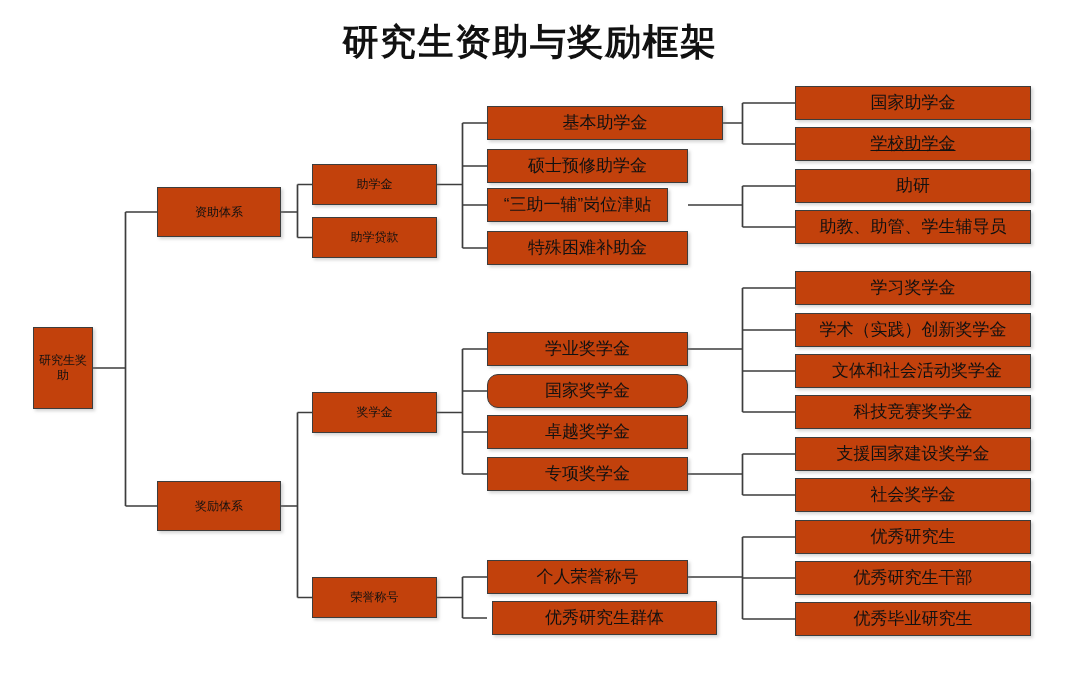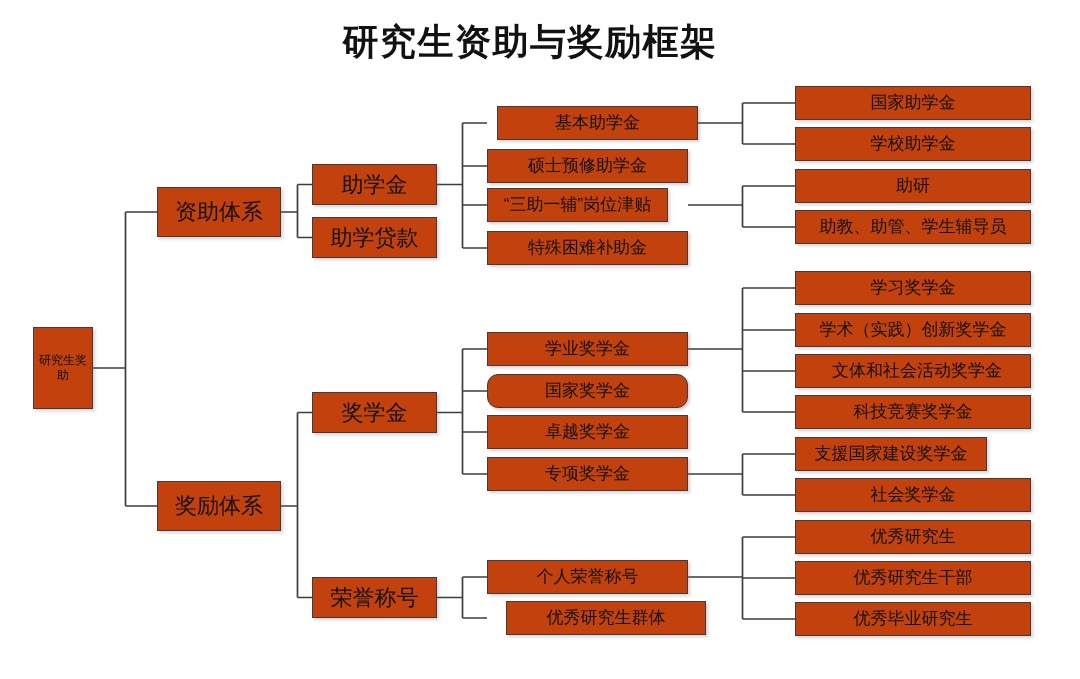--- a/index.html
+++ b/index.html
@@ -39,55 +39,55 @@
     align-items: center;
     justify-content: center;
     text-align: center;
     font-size: 17px;
     line-height: 1.25;
     color: #111111;
     box-shadow: 2px 2px 3px rgba(130,130,130,0.35);
     white-space: nowrap;
   }
   .node.lv0 { font-size: 12px; white-space: normal; padding: 2px 5px; }
-  .node.lv1, .node.lv2 { font-size: 22px; }
+  .node.lv1, .node.lv2 { font-size: 12px; }
 </style>
 </head>
 <body>
 
 <div id="canvas">
   <div id="chart-title">研究生资助与奖励框架</div>
   <svg id="edges" width="1080" height="679" viewBox="0 0 1080 679">
       <path d="M93 368 H125.5 M125.5 212 V506 M125.5 212 H157 M281 212 H297.5 M297.5 184.5 V237.5 M297.5 184.5 H312 M437 184.5 H462.5 M462.5 123 V248 M462.5 123 H487 M688 123 H742.5 M742.5 103 V144 M742.5 103 H795 M742.5 144 H795 M462.5 166 H487 M462.5 205 H487 M688 205 H742.5 M742.5 186 V227 M742.5 186 H795 M742.5 227 H795 M462.5 248 H487 M297.5 237.5 H312 M125.5 506 H157 M281 506 H297.5 M297.5 412.5 V597.5 M297.5 412.5 H312 M437 412.5 H462.5 M462.5 349 V474 M462.5 349 H487 M688 349 H742.5 M742.5 288 V412 M742.5 288 H795 M742.5 330 H795 M742.5 371 H795 M742.5 412 H795 M462.5 391 H487 M462.5 432 H487 M462.5 474 H487 M688 474 H742.5 M742.5 454 V495 M742.5 454 H795 M742.5 495 H795 M297.5 597.5 H312 M437 597.5 H462.5 M462.5 577 V618 M462.5 577 H487 M688 577 H742.5 M742.5 537 V619 M742.5 537 H795 M742.5 578 H795 M742.5 619 H795 M462.5 618 H487" fill="none" stroke="#3d3d3d" stroke-width="1.7"></path>
     </svg>
   <div id="nodes">
       <div class="node lv0" style="left: 33px; top: 327px; width: 60px; height: 82px;">研究生奖助</div>
       <div class="node lv1" style="left: 157px; top: 187px; width: 124px; height: 50px;">资助体系</div>
       <div class="node lv2" style="left: 312px; top: 164px; width: 125px; height: 41px;">助学金</div>
-      <div class="node lv3" style="left: 487px; top: 106px; width: 201px; height: 34px; margin-left: 10px;">基本助学金</div>
+      <div class="node lv3" style="left: 487px; top: 106px; width: 236px; height: 34px;">基本助学金</div>
       <div class="node lv4" style="left: 795px; top: 86px; width: 236px; height: 34px;">国家助学金</div>
-      <div class="node lv4" style="left: 795px; top: 127px; width: 236px; height: 34px;">学校助学金</div>
+      <div class="node lv4" style="left: 795px; top: 127px; width: 236px; height: 34px; text-decoration: underline;">学校助学金</div>
       <div class="node lv3" style="left: 487px; top: 149px; width: 201px; height: 34px;">硕士预修助学金</div>
       <div class="node lv3" style="left: 487px; top: 188px; width: 181px; height: 34px;">“三助一辅”岗位津贴</div>
       <div class="node lv4" style="left: 795px; top: 169px; width: 236px; height: 34px;">助研</div>
       <div class="node lv4" style="left: 795px; top: 210px; width: 236px; height: 34px;">助教、助管、学生辅导员</div>
       <div class="node lv3" style="left: 487px; top: 231px; width: 201px; height: 34px;">特殊困难补助金</div>
       <div class="node lv2" style="left: 312px; top: 217px; width: 125px; height: 41px;">助学贷款</div>
       <div class="node lv1" style="left: 157px; top: 481px; width: 124px; height: 50px;">奖励体系</div>
       <div class="node lv2" style="left: 312px; top: 392px; width: 125px; height: 41px;">奖学金</div>
       <div class="node lv3" style="left: 487px; top: 332px; width: 201px; height: 34px;">学业奖学金</div>
       <div class="node lv4" style="left: 795px; top: 271px; width: 236px; height: 34px;">学习奖学金</div>
       <div class="node lv4" style="left: 795px; top: 313px; width: 236px; height: 34px;">学术（实践）创新奖学金</div>
       <div class="node lv4" style="left: 795px; top: 354px; width: 236px; height: 34px; padding-left: 8px;">文体和社会活动奖学金</div>
       <div class="node lv4" style="left: 795px; top: 395px; width: 236px; height: 34px;">科技竞赛奖学金</div>
       <div class="node lv3" style="left: 487px; top: 374px; width: 201px; height: 34px; border-radius: 11px;">国家奖学金</div>
       <div class="node lv3" style="left: 487px; top: 415px; width: 201px; height: 34px;">卓越奖学金</div>
       <div class="node lv3" style="left: 487px; top: 457px; width: 201px; height: 34px;">专项奖学金</div>
-      <div class="node lv4" style="left: 795px; top: 437px; width: 192px; height: 34px;">支援国家建设奖学金</div>
+      <div class="node lv4" style="left: 795px; top: 437px; width: 236px; height: 34px;">支援国家建设奖学金</div>
       <div class="node lv4" style="left: 795px; top: 478px; width: 236px; height: 34px;">社会奖学金</div>
       <div class="node lv2" style="left: 312px; top: 577px; width: 125px; height: 41px;">荣誉称号</div>
       <div class="node lv3" style="left: 487px; top: 560px; width: 201px; height: 34px;">个人荣誉称号</div>
       <div class="node lv4" style="left: 795px; top: 520px; width: 236px; height: 34px;">优秀研究生</div>
       <div class="node lv4" style="left: 795px; top: 561px; width: 236px; height: 34px;">优秀研究生干部</div>
       <div class="node lv4" style="left: 795px; top: 602px; width: 236px; height: 34px;">优秀毕业研究生</div>
-      <div class="node lv3" style="left: 506px; top: 601px; width: 200px; height: 34px;">优秀研究生群体</div>
+      <div class="node lv3" style="left: 492px; top: 601px; width: 225px; height: 34px;">优秀研究生群体</div>
     </div>
 </div>
 
 </body></html>

